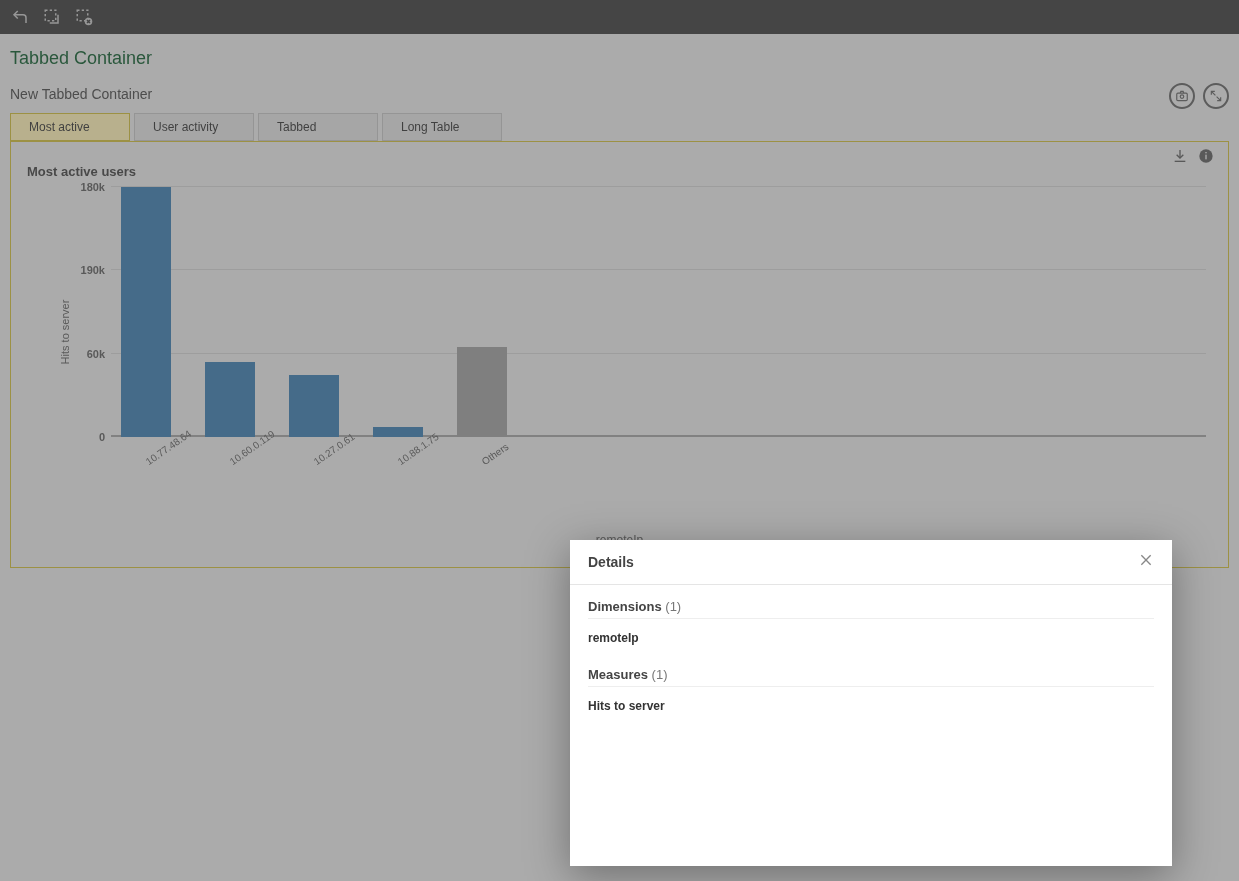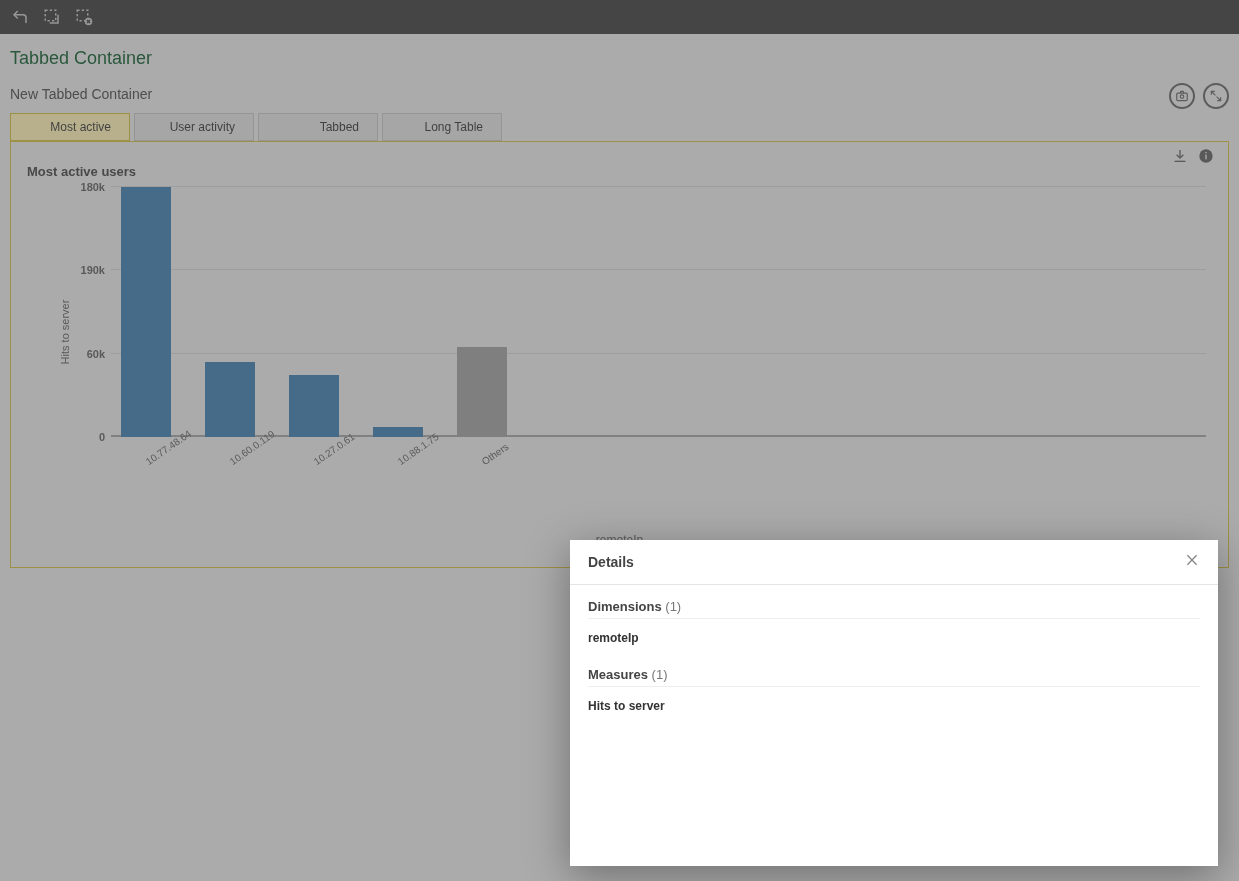--- a/index.html
+++ b/index.html
@@ -12,21 +12,21 @@
   .page { padding: 14px 10px; }
   .page-title { font-size: 18px; font-weight: 400; color: #14532d; margin-bottom: 14px; }
   .subtitle-row { display: flex; align-items: center; justify-content: space-between; }
   .subtitle { font-size: 14px; font-weight: 400; color: #444; margin-bottom: 8px; }
 
   .action-icons { display: flex; gap: 8px; margin-bottom: 4px; }
   .circ-btn { width: 26px; height: 26px; border: 2px solid #595959; border-radius: 50%; display: flex; align-items: center; justify-content: center; color: #595959; }
   .circ-btn svg { width: 14px; height: 14px; }
 
   .tabs { display: flex; gap: 4px; margin-bottom: 0; }
-  .tab { border: 1px solid #a8a8a8; background: #c0c0c0; color: #333; font-size: 12px; padding: 6px 18px; cursor: pointer; min-width: 120px; text-align: right; }
+  .tab { border: 1px solid #a8a8a8; background: #c0c0c0; color: #333; font-size: 12px; padding: 6px 18px; cursor: pointer; min-width: 120px; text-align: left; }
   .tab.active { background: #d9ce9d; border-color: #b2a338; }
 
   .panel { border: 1px solid #b2a338; background: #c7c7c7; padding: 22px 16px 20px; position: relative; min-height: 406px; }
   .panel-tools { position: absolute; top: 6px; right: 14px; display: flex; gap: 10px; color: #555; }
   .panel-tools svg { width: 16px; height: 16px; }
 
   .chart-title { font-size: 13px; font-weight: 700; color: #3e3e3e; margin-bottom: 8px; }
 
   .chart-wrap { position: relative; height: 290px; margin-left: 28px; }
   .y-axis-label { position: absolute; left: -22px; top: 50%; transform: translateY(-50%) rotate(-90deg); transform-origin: center; font-size: 11px; color: #555; white-space: nowrap; }
@@ -35,21 +35,21 @@
   .grid-line.baseline { border-top: 2px solid #8d8d8d; }
   .tick-label { position: absolute; right: calc(100% + 6px); transform: translateY(-50%); font-size: 11px; color: #555; font-weight: 700; }
   .bar { position: absolute; bottom: 0; width: 50px; background: #3a6e98; }
   .bar.other { background: #8a8a8a; }
   .x-cat { position: absolute; top: 100%; font-size: 10px; color: #555; transform: rotate(-35deg) translate(-14px, 16px); transform-origin: top left; white-space: nowrap; }
   .x-axis-label { text-align: center; font-size: 12px; color: #555; margin-top: 56px; }
 
   
   .dim { position: absolute; inset: 0; background: rgba(100,100,100,0.28); pointer-events: none; }
 
-  .modal { position: absolute; left: 570px; top: 540px; width: 648px; height: 326px; background: #fff; box-shadow: 0 10px 40px rgba(0,0,0,0.35); display: flex; flex-direction: column; }
+  .modal { position: absolute; left: 570px; top: 540px; width: 602px; height: 326px; background: #fff; box-shadow: 0 10px 40px rgba(0,0,0,0.35); display: flex; flex-direction: column; }
   .modal-header { display: flex; align-items: center; justify-content: space-between; padding: 12px 18px; border-bottom: 1px solid #e5e5e5; }
   .modal-title { font-size: 14px; font-weight: 700; color: #444; }
   .modal-close { color: #888; cursor: pointer; }
   .modal-close svg { width: 16px; height: 16px; }
   .modal-body { padding: 14px 18px; font-size: 13px; color: #444; }
   .section-h { font-weight: 700; border-bottom: 1px solid #eee; padding-bottom: 4px; margin-bottom: 12px; }
   .section-h .count { font-weight: 400; color: #777; }
   .section-item { font-weight: 600; font-size: 12px; color: #333; margin-bottom: 22px; }
 </style>
 </head>

